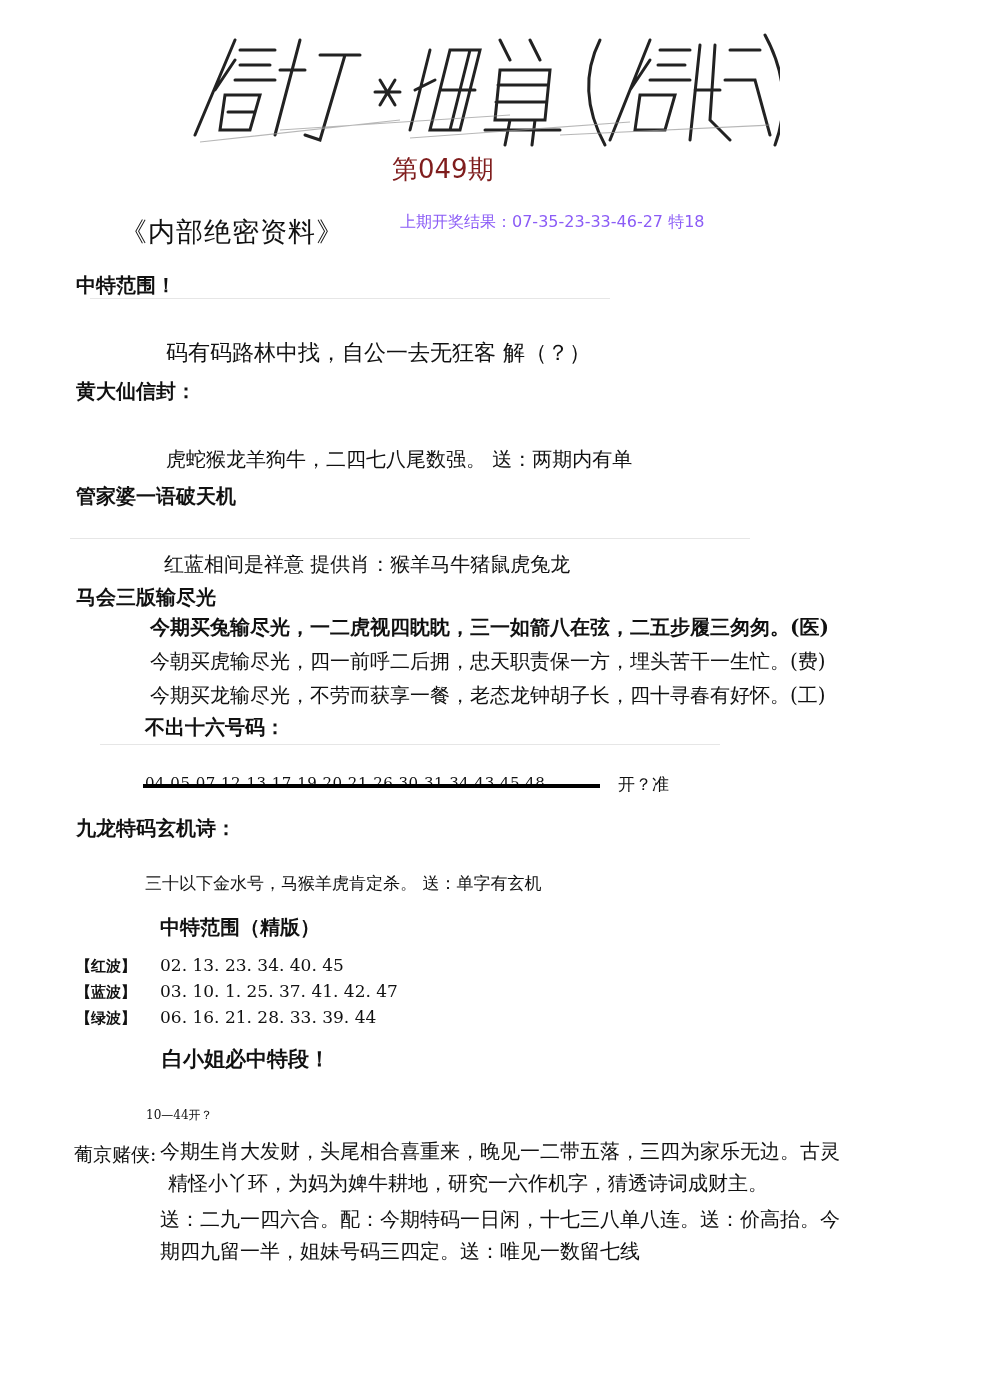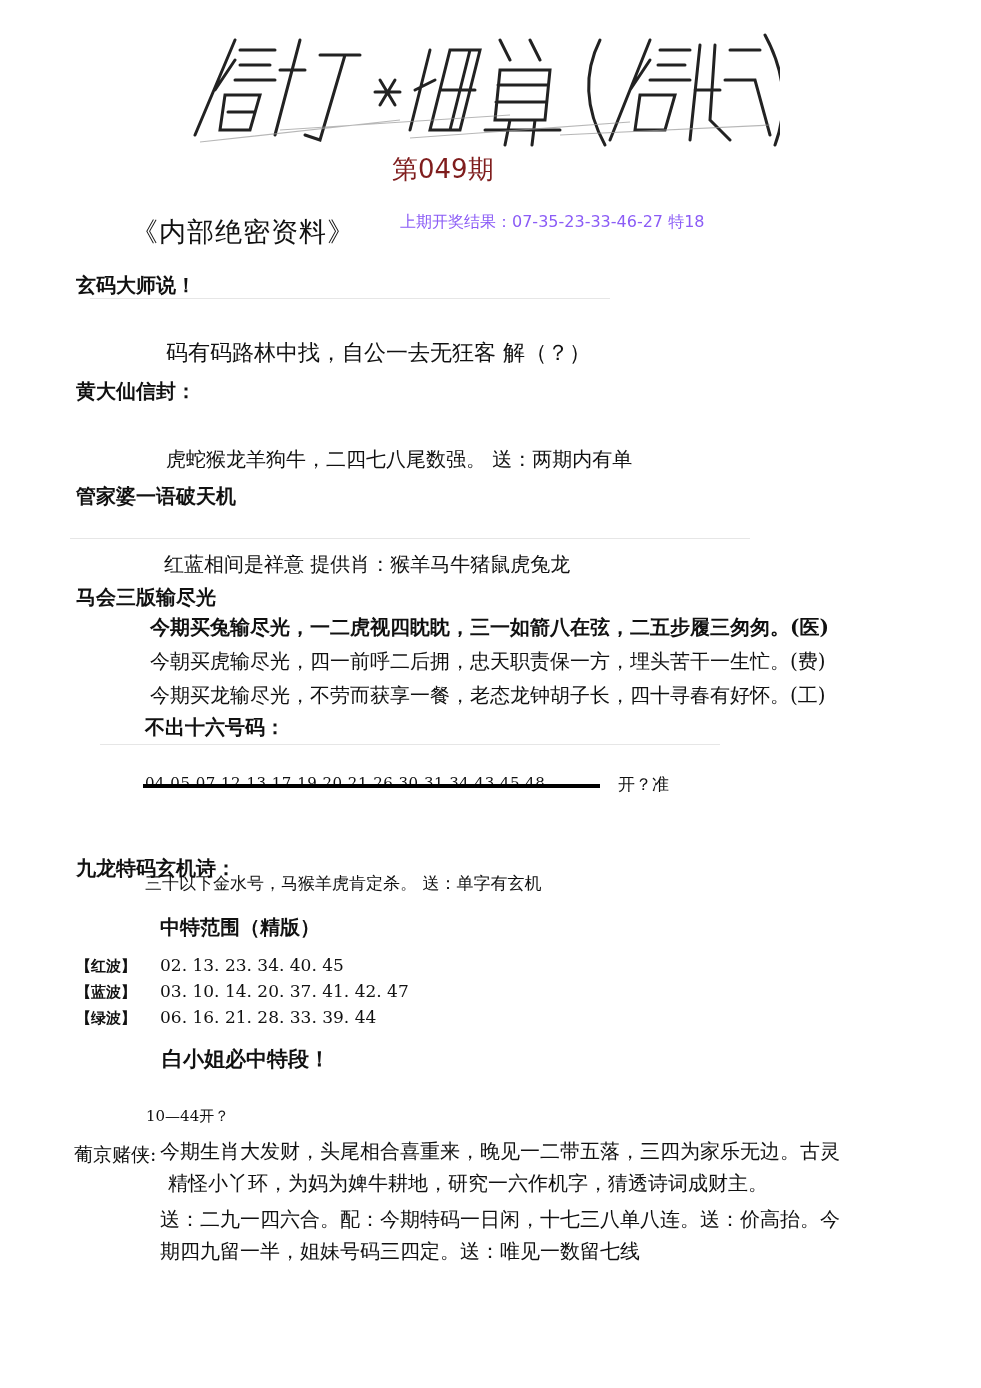--- a/index.html
+++ b/index.html
@@ -1,21 +1,21 @@
 <!DOCTYPE html>
 <html><head>
 <meta charset="utf-8">
 <style>
   html, body { margin: 0; padding: 0; background: #ffffff; }
   body { width: 981px; height: 1388px; position: relative; overflow: hidden;
          font-family: "DejaVu Serif", "Liberation Serif", serif; color: #111; }
   .abs { position: absolute; white-space: nowrap; }
   .title-art { left: 180px; top: 30px; width: 600px; height: 120px; }
   .issue { left: 392px; top: 152px; font-family: "DejaVu Sans", "Liberation Sans", sans-serif; font-size: 26px; color: #7f1d1d; }
-  .brand { left: 131px; top: 214px; font-size: 27px; letter-spacing: 1px; }
+  .brand { left: 120px; top: 214px; font-size: 27px; letter-spacing: 1px; }
   .result { left: 400px; top: 212px; font-family: "DejaVu Sans", "Liberation Sans", sans-serif; font-size: 16px; color: #8b5cf6; }
   .heading { font-family: "DejaVu Sans", "Liberation Sans", sans-serif; font-weight: bold; font-size: 20px; color: #111; }
   .body-lg { font-size: 22px; }
   .body-md { font-size: 20px; }
   .body-sm { font-size: 17px; }
   .strike-nums { left: 145px; top: 774px; font-size: 15px; letter-spacing: 0.5px; }
   .strike-line { left: 143px; top: 784px; width: 457px; height: 4px; background: #000; }
   .wave-row { font-size: 17px; }
   .wave-label { display: inline-block; width: 84px; font-size: 15px; font-weight: bold; }
   .faint-line { position: absolute; height: 1px; background: #e6e6e6; }
@@ -50,21 +50,21 @@
 </svg>
 
 <div class="abs issue">第049期</div>
 
 <div class="abs brand">《内部绝密资料》</div>
 
 <div class="abs result">
   <span>上期开奖结果：</span><span>07-35-23-33-46-27</span>&nbsp;<span>特18</span>
 </div>
 
-<div class="abs heading" style="left:76px; top:272px;">玄码大师说！</div>
+<div class="abs heading" style="left:76px; top:272px;">中特范围！</div>
 <div class="faint-line" style="left:90px; top:298px; width:520px;"></div>
 <div class="abs body-lg" style="left:166px; top:338px;">码有码路林中找，自公一去无狂客 解（？）</div>
 
 <div class="abs heading" style="left:76px; top:378px;">黄大仙信封：</div>
 <div class="abs body-md" style="left:166px; top:446px;">虎蛇猴龙羊狗牛，二四七八尾数强。 送：两期内有单</div>
 
 <div class="abs heading" style="left:76px; top:483px;">管家婆一语破天机</div>
 <div class="faint-line" style="left:70px; top:538px; width:680px;"></div>
 <div class="abs body-md" style="left:164px; top:551px;">红蓝相间是祥意 提供肖：猴羊马牛猪鼠虎兔龙</div>
 
@@ -72,34 +72,34 @@
 <div class="abs body-md" style="left:150px; top:614px;font-weight:bold;">今期买兔输尽光，一二虎视四眈眈，三一如箭八在弦，二五步履三匆匆。(医)</div>
 <div class="abs body-md" style="left:150px; top:648px;">今朝买虎输尽光，四一前呼二后拥，忠天职责保一方，埋头苦干一生忙。(费)</div>
 <div class="abs body-md" style="left:150px; top:682px;">今期买龙输尽光，不劳而获享一餐，老态龙钟胡子长，四十寻春有好怀。(工)</div>
 
 <div class="abs heading" style="left:145px; top:714px;">不出十六号码：</div>
 <div class="faint-line" style="left:100px; top:744px; width:620px;"></div>
 <div class="abs strike-nums">04 05 07 12 13 17 19 20 21 26 30 31 34 43 45 48</div>
 <div class="abs strike-line"></div>
 <div class="abs body-sm" style="left:618px; top:773px;">开？准</div>
 
-<div class="abs heading" style="left:76px; top:815px;margin-top:40px;">九龙特码玄机诗：</div>
+<div class="abs heading" style="left:76px; top:815px;">九龙特码玄机诗：</div>
 <div class="abs body-sm" style="left:145px; top:872px;">三十以下金水号，马猴羊虎肯定杀。 送：单字有玄机</div>
 
 <div class="abs heading" style="left:160px; top:914px;">中特范围（精版）</div>
 <div class="abs wave-row" style="left:76px; top:955px;">
   <span class="wave-label">【红波】</span><span>02. 13. 23. 34. 40. 45</span>
 </div>
 <div class="abs wave-row" style="left:76px; top:981px;">
-  <span class="wave-label">【蓝波】</span><span>03. 10. 14. 20. 37. 41. 42. 47</span>
+  <span class="wave-label">【蓝波】</span><span>03. 10. 1. 25. 37. 41. 42. 47</span>
 </div>
 <div class="abs wave-row" style="left:76px; top:1007px;">
   <span class="wave-label">【绿波】</span><span>06. 16. 21. 28. 33. 39. 44</span>
 </div>
 
 <div class="abs heading" style="left:162px; top:1045px; font-size:21px;">白小姐必中特段！</div>
-<div class="abs body-sm" style="left:146px; top:1107px; font-size:15px;text-align:center;">10—44开？</div>
+<div class="abs body-sm" style="left:146px; top:1107px; font-size:12px;text-align:center;">10—44开？</div>
 
 <div class="abs" style="left:74px; top:1142px; font-size:19px;">葡京赌侠:</div>
 <div class="abs body-md" style="left:160px; top:1138px;">今期生肖大发财，头尾相合喜重来，晚见一二带五落，三四为家乐无边。古灵</div>
 <div class="abs body-md" style="left:168px; top:1170px;">精怪小丫环，为妈为婢牛耕地，研究一六作机字，猜透诗词成财主。</div>
 <div class="abs body-md" style="left:160px; top:1206px;">送：二九一四六合。配：今期特码一日闲，十七三八单八连。送：价高抬。今</div>
 <div class="abs body-md" style="left:160px; top:1238px;">期四九留一半，姐妹号码三四定。送：唯见一数留七线</div>
 
 </body></html>

